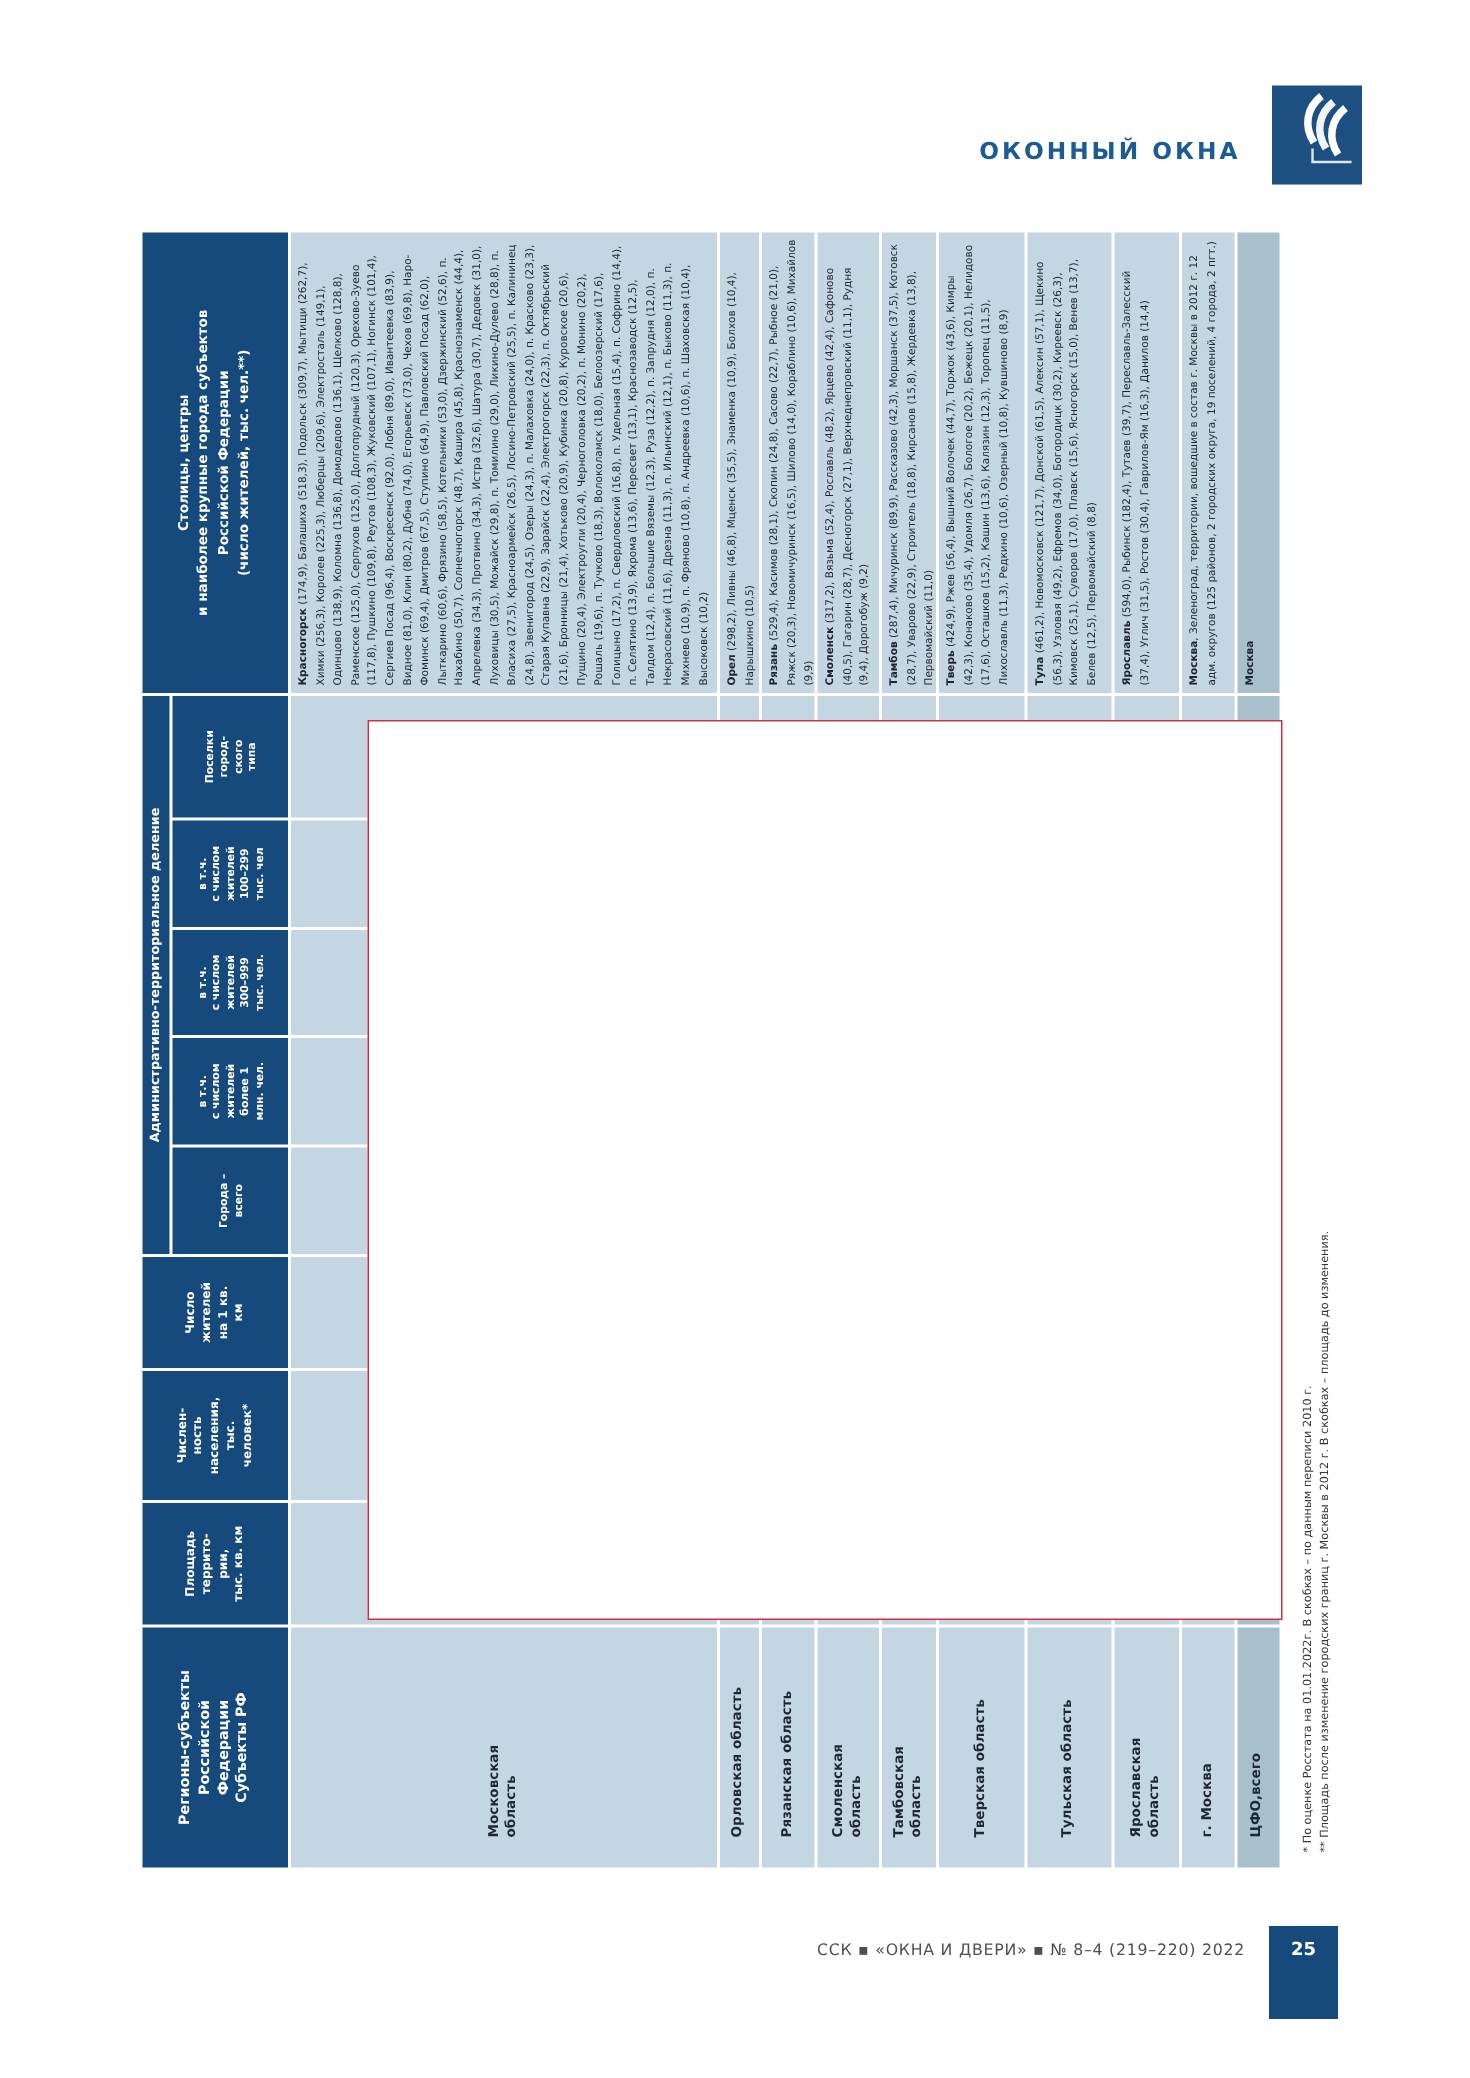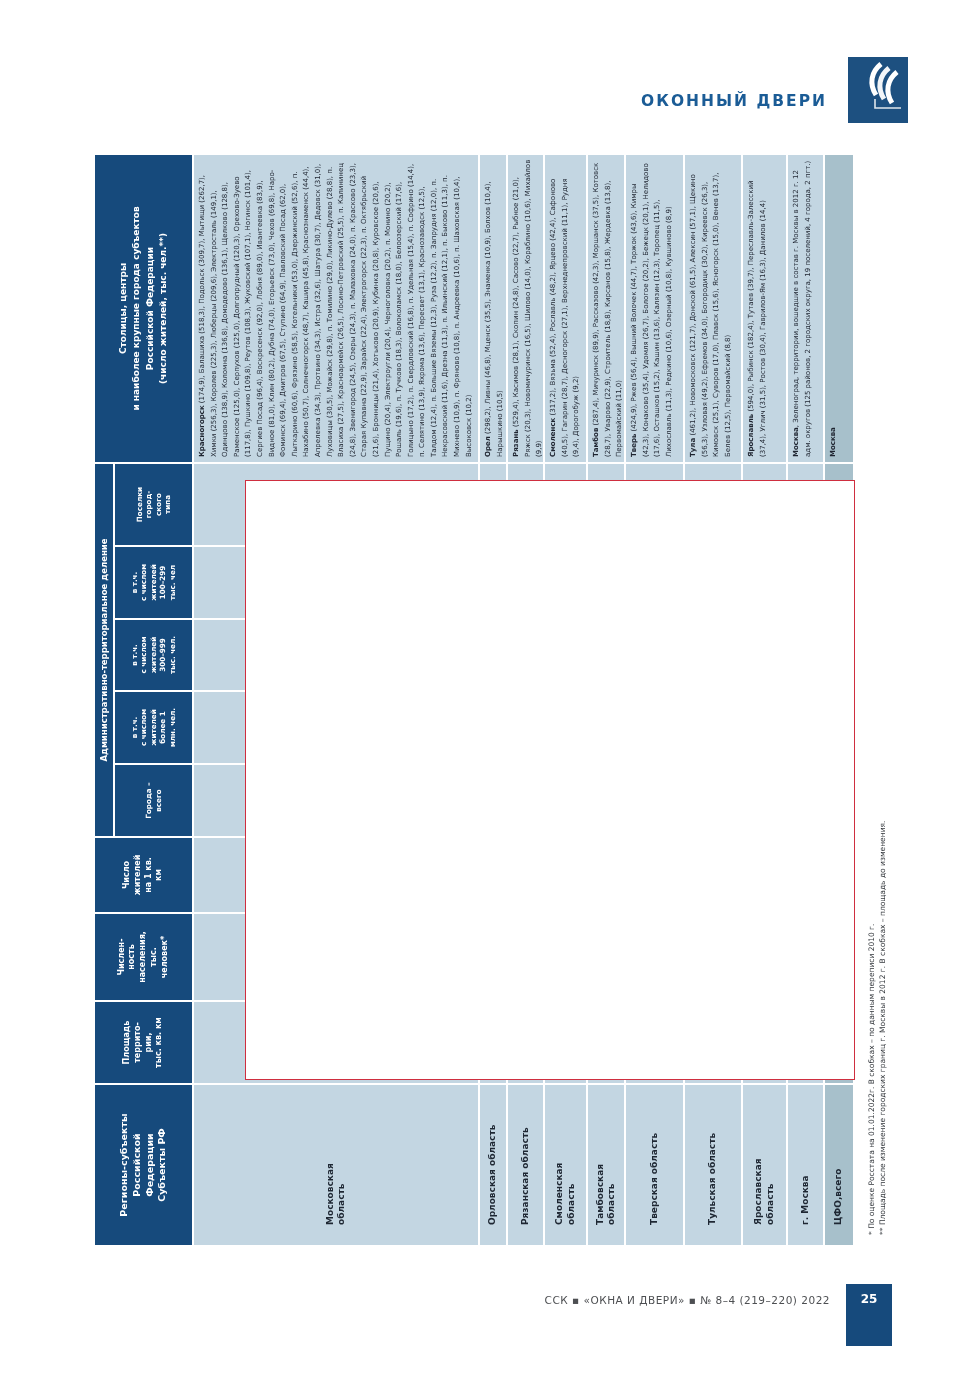--- a/index.html
+++ b/index.html
@@ -47,21 +47,21 @@
   
   .footer-line{position:absolute;top:1294px;right:150px;font-size:10.5px;letter-spacing:.5px;
                color:#4d4f52;}
   .page-badge{position:absolute;left:846px;top:1284px;width:46px;height:62px;background:#164a7c;
               color:#ffffff;font-size:12px;font-weight:bold;text-align:center;padding-top:8px;
               box-sizing:border-box;}
 </style>
 </head>
 <body>
 
-<div class="mag-title">ОКОННЫЙ ДВЕРИ</div>
+<div class="mag-title">ОКОННЫЙ ОКНА</div>
 <div class="logo">
   <svg width="60" height="66" viewBox="0 0 60 66">
     <path d="M33 7 C23 15, 21 27, 28 38" stroke="#ffffff" stroke-width="5" fill="none"></path>
     <path d="M41 11 C31 19, 29 31, 36 42" stroke="#f2f5f8" stroke-width="5" fill="none"></path>
     <path d="M49 15 C39 23, 37 35, 44 46" stroke="#ffffff" stroke-width="5" fill="none"></path>
     <path d="M27 42 V51 H53" stroke="#dfe6ec" stroke-width="1.6" fill="none"></path>
   </svg>
 </div>
 
 <div class="rot-wrap">

